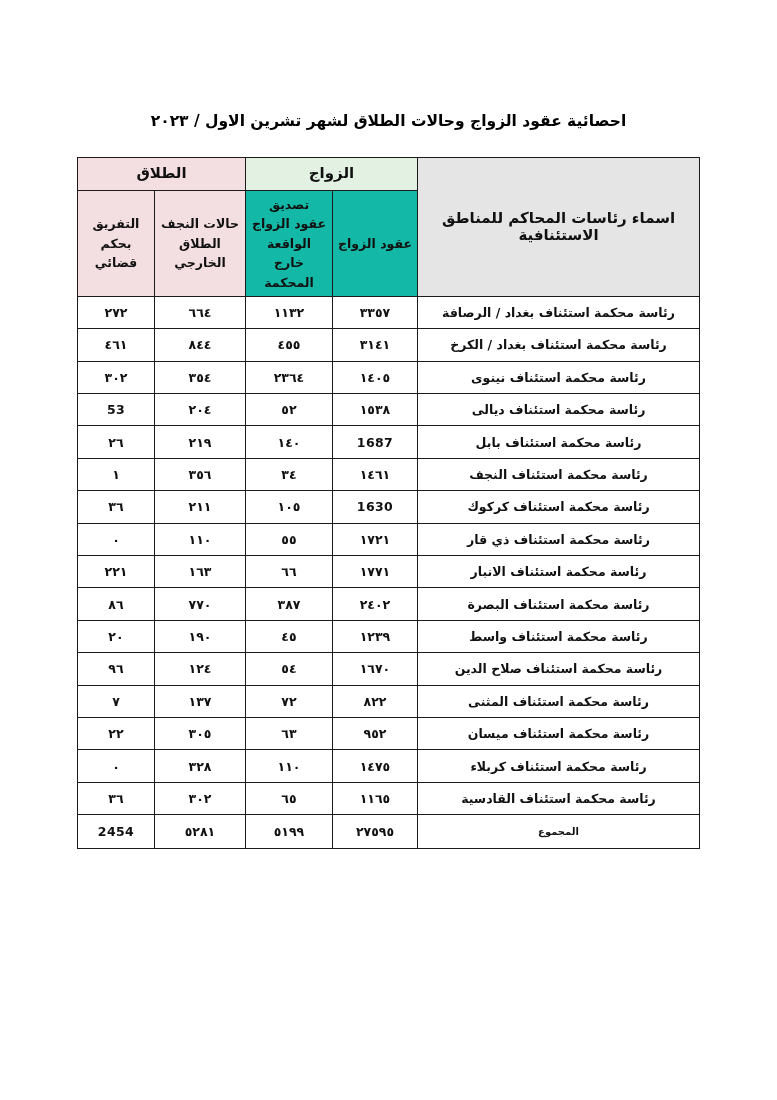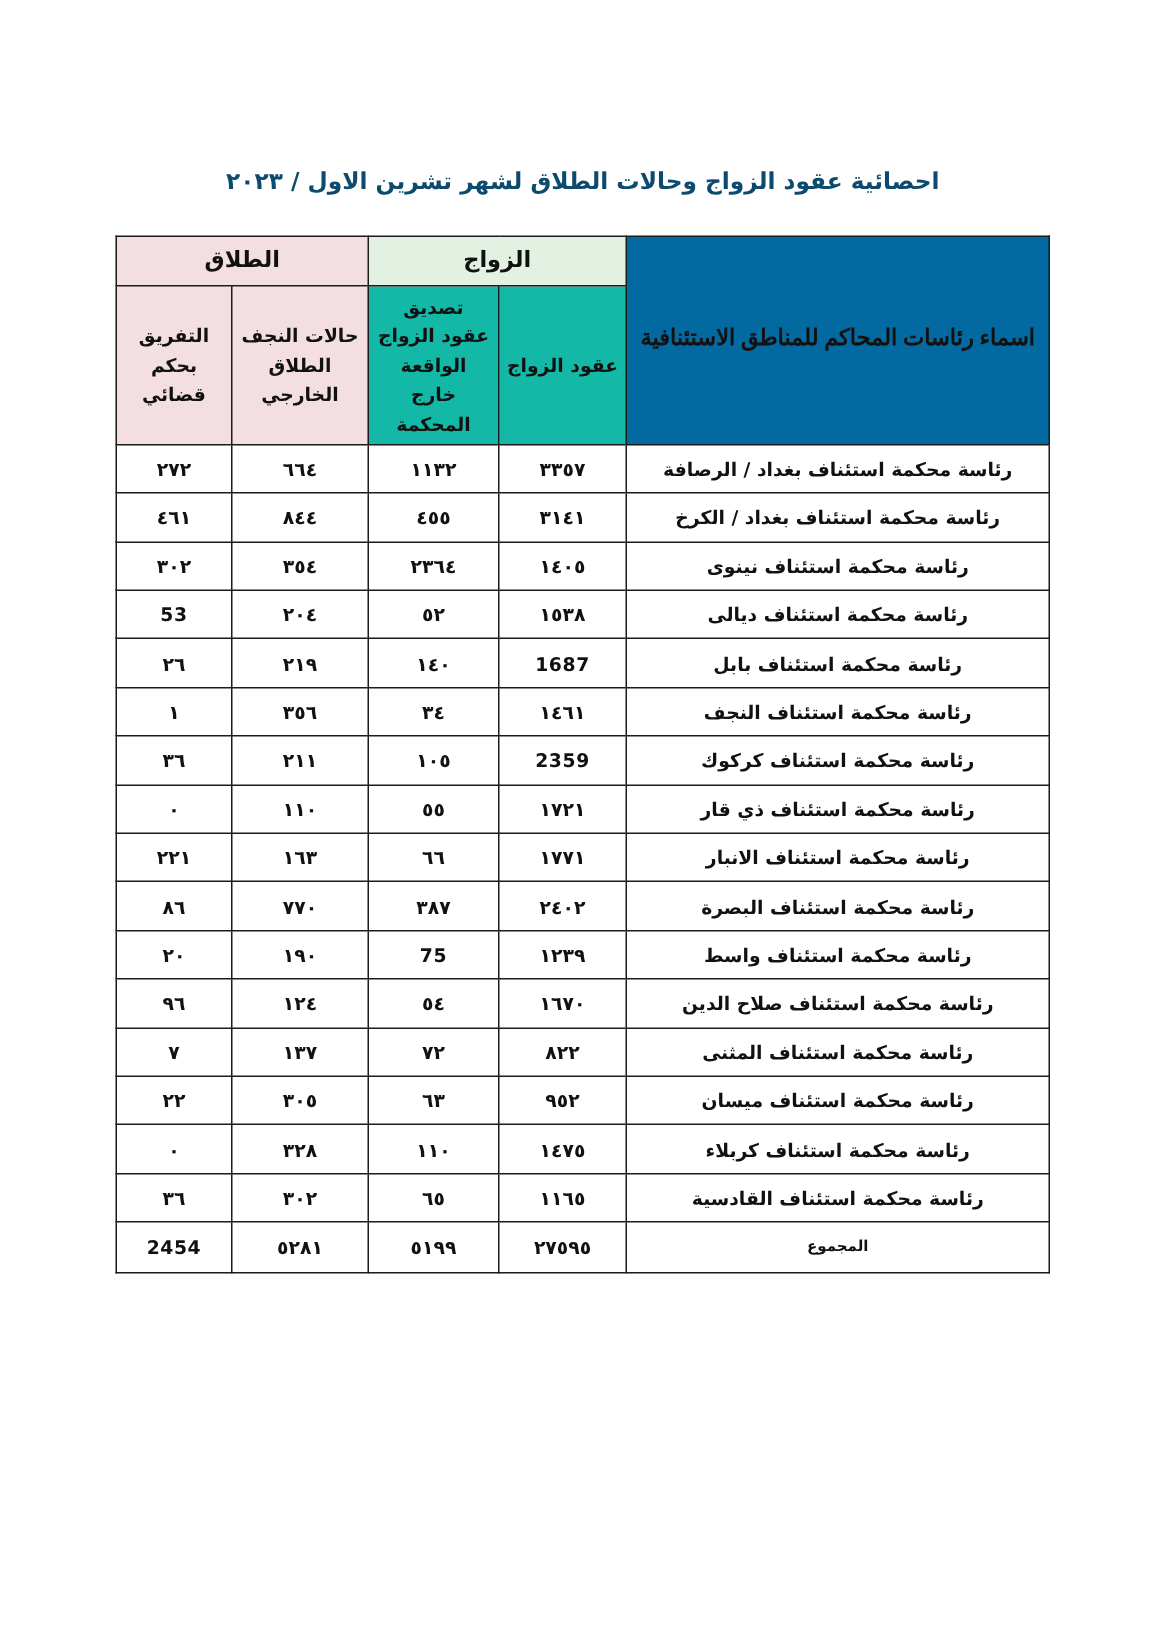--- a/index.html
+++ b/index.html
@@ -28,21 +28,21 @@
 
   .doc-title {
     position: absolute;
     top: 112px;
     left: 0;
     width: 777px;
     text-align: center;
     direction: rtl;
     font-size: 15.5px;
     font-weight: bold;
-    color: #0c4a6e;
+    color: #000000;
     letter-spacing: 0;
     white-space: nowrap;
   }
 
   .table-wrap {
     position: absolute;
     top: 157px;
     left: 78px;
     width: 622px;
   }
@@ -87,26 +87,25 @@
     height: 88px;
     font-size: 12.5px;
     font-weight: bold;
     line-height: 1.55;
     padding: 4px 5px;
   }
   th.s-marriage { background: #14b8a6; }
   th.s-divorce  { background: #F3DEE1; }
 
   th.h-name {
-    background: #0369a1;
+    background: #e5e5e5;
     font-size: 13.5px;
     font-weight: bold;
     vertical-align: middle;
     line-height: 1.4;
-    font-family: Liberation Serif, serif;
   }
 
   
   tbody tr td {
     height: 31.4px;
     font-size: 12.8px;
     font-weight: bold;
   }
   td.name-cell {
     text-align: center;
@@ -195,21 +194,21 @@
         </tr>
         <tr>
           <td class="name-cell">رئاسة محكمة استئناف النجف</td>
           <td class="num-cell">١٤٦١</td>
           <td class="num-cell">٣٤</td>
           <td class="num-cell">٣٥٦</td>
           <td class="num-cell">١</td>
         </tr>
         <tr>
           <td class="name-cell">رئاسة محكمة استئناف كركوك</td>
-          <td class="num-cell">2359</td>
+          <td class="num-cell">1630</td>
           <td class="num-cell">١٠٥</td>
           <td class="num-cell">٢١١</td>
           <td class="num-cell">٣٦</td>
         </tr>
         <tr>
           <td class="name-cell">رئاسة محكمة استئناف ذي قار</td>
           <td class="num-cell">١٧٢١</td>
           <td class="num-cell">٥٥</td>
           <td class="num-cell">١١٠</td>
           <td class="num-cell">٠</td>
@@ -224,21 +223,21 @@
         <tr>
           <td class="name-cell">رئاسة محكمة استئناف البصرة</td>
           <td class="num-cell">٢٤٠٢</td>
           <td class="num-cell">٣٨٧</td>
           <td class="num-cell">٧٧٠</td>
           <td class="num-cell">٨٦</td>
         </tr>
         <tr>
           <td class="name-cell">رئاسة محكمة استئناف واسط</td>
           <td class="num-cell">١٢٣٩</td>
-          <td class="num-cell">75</td>
+          <td class="num-cell">٤٥</td>
           <td class="num-cell">١٩٠</td>
           <td class="num-cell">٢٠</td>
         </tr>
         <tr>
           <td class="name-cell">رئاسة محكمة استئناف صلاح الدين</td>
           <td class="num-cell">١٦٧٠</td>
           <td class="num-cell">٥٤</td>
           <td class="num-cell">١٢٤</td>
           <td class="num-cell">٩٦</td>
         </tr>

